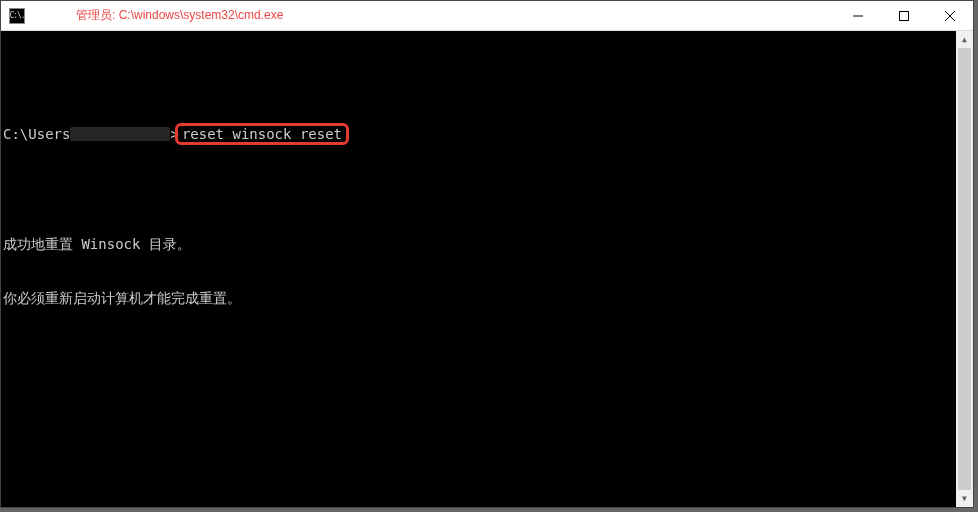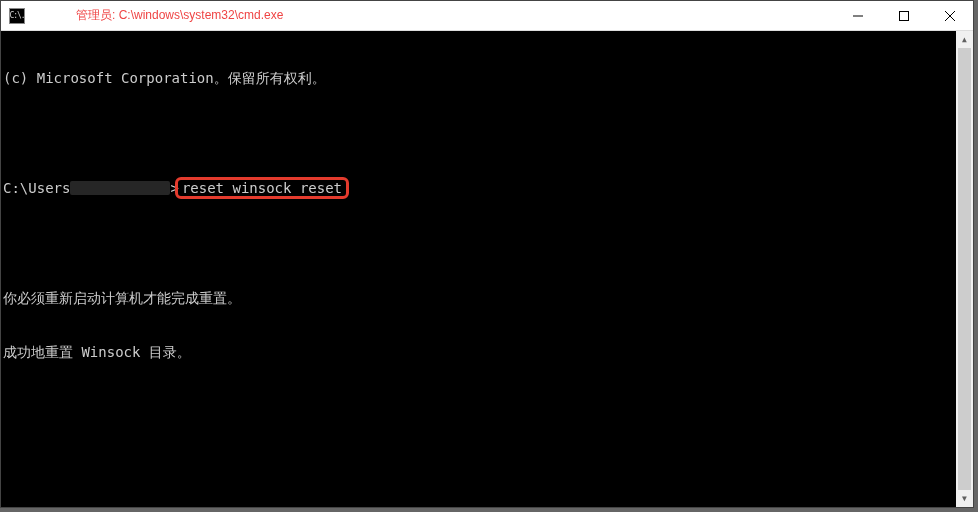--- a/index.html
+++ b/index.html
@@ -164,26 +164,25 @@
       <div class="win-btn">
         <svg viewBox="0 0 10 10">
             <line x1="0" y1="0" x2="10" y2="10"></line>
             <line x1="10" y1="0" x2="0" y2="10"></line>
           </svg>
       </div>
     </div>
   </div>
 
   <div class="terminal">
-    <div class="terminal-line">(c) Microsoft Corporation。保留所有权利。</div>
     <div class="terminal-line">&nbsp;</div>
     <div class="terminal-line"><span>C:\Users</span><span class="redact"></span><span>&gt;</span><span class="highlight-box"><span>reset winsock reset</span></span></div>
     <div class="terminal-line">&nbsp;</div>
+    <div class="terminal-line">成功地重置 Winsock 目录。</div>
     <div class="terminal-line">你必须重新启动计算机才能完成重置。</div>
-    <div class="terminal-line">成功地重置 Winsock 目录。</div>
     <div class="terminal-line">&nbsp;</div>
     <div class="terminal-line">&nbsp;</div>
     
 
     <div class="scrollbar">
       <div class="sb-arrow">▲</div>
       <div class="sb-track">
         <div class="sb-thumb"></div>
       </div>
       <div class="sb-arrow">▼</div>

